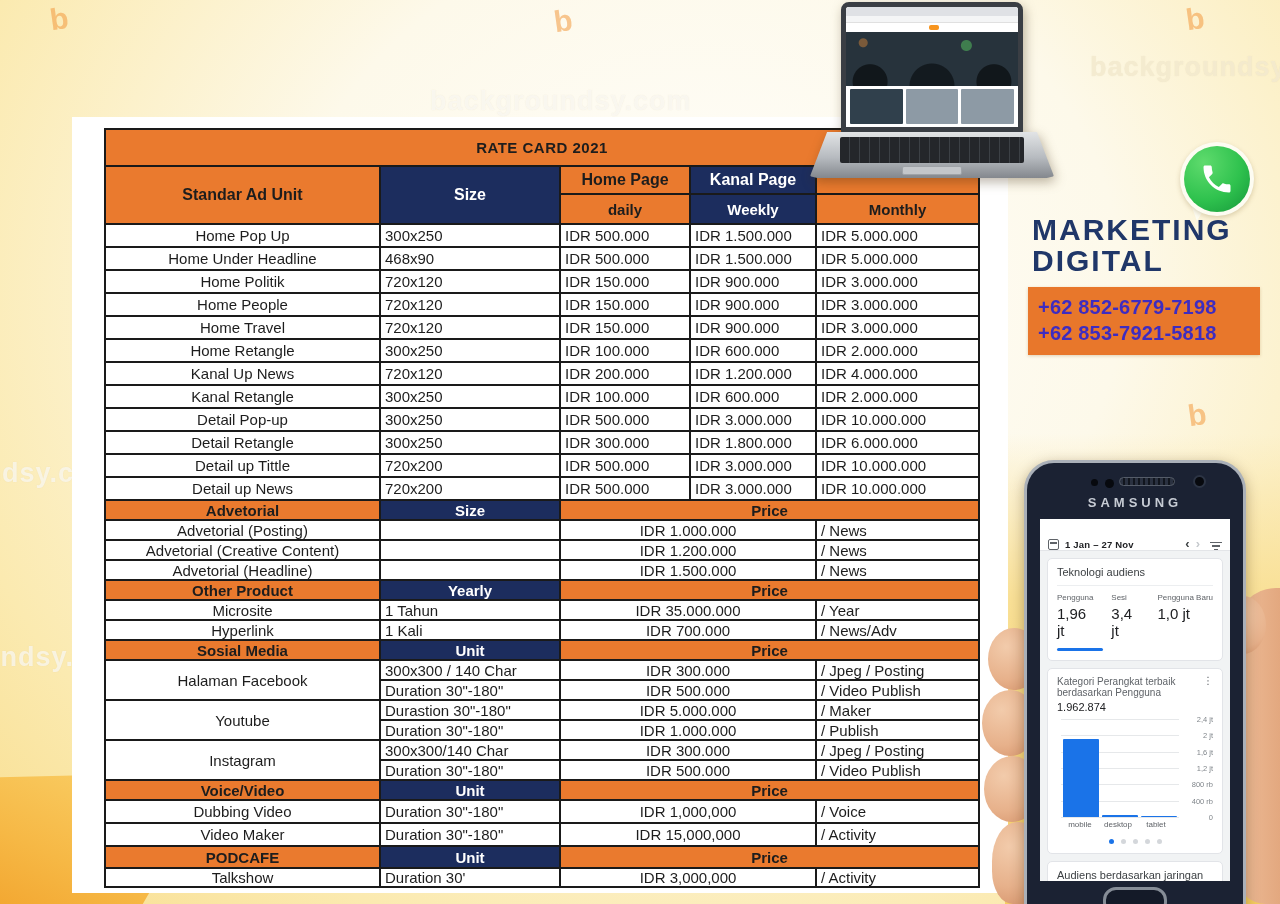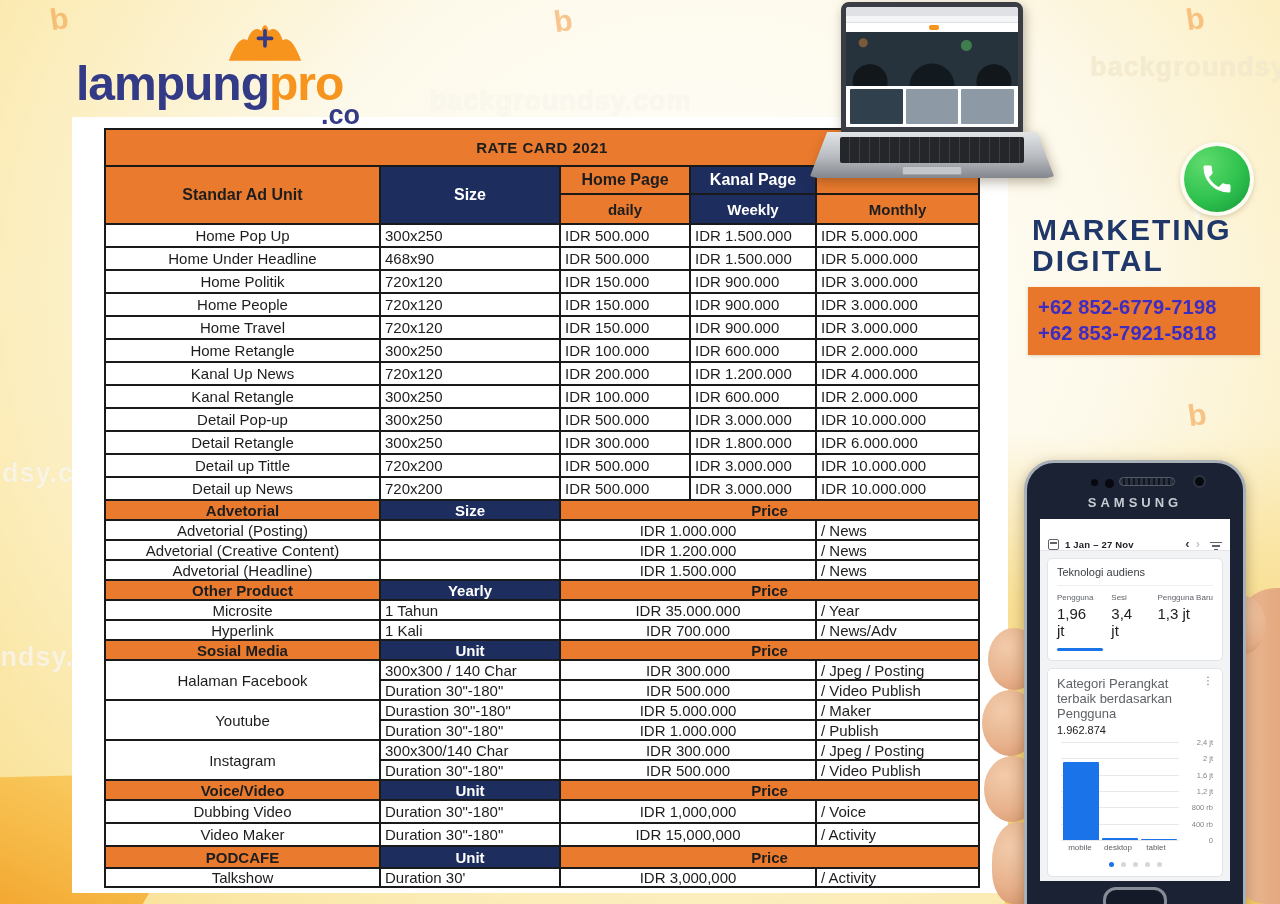--- a/index.html
+++ b/index.html
@@ -109,21 +109,21 @@
   .sc-filter{display:flex;flex-direction:column;gap:2px;margin-left:4px;}
   .sc-filter i{display:block;height:1.5px;background:#5f6368;}
   .sc-filter i:nth-child(1){width:12px;}.sc-filter i:nth-child(2){width:8px;margin-left:2px;}.sc-filter i:nth-child(3){width:4px;margin-left:4px;}
   .card{background:#fff;border:1px solid #e2e4e8;border-radius:5px;margin:7px 7px 0;padding:7px 9px 9px;}
   .card-title{font-size:11px;color:#3c4043;padding-bottom:7px;border-bottom:1px solid #eceef0;margin-bottom:7px;}
   .metrics{display:flex;gap:14px;}
   .metric .ml{font-size:8px;color:#5f6368;margin-bottom:3px;white-space:nowrap;}
   .metric .mv{font-size:15px;color:#202124;}
   .tab-ind{width:46px;height:3px;background:#1a73e8;border-radius:2px;margin-top:9px;}
   .dev-head{display:flex;align-items:flex-start;}
-  .dev-title{font-size:13px;color:#5f6368;flex:1;}
+  .dev-title{font-size:10px;color:#5f6368;flex:1;}
   .kebab{color:#5f6368;font-size:10px;line-height:1;letter-spacing:0;}
   .dev-count{font-size:11px;color:#202124;margin:3px 0 6px;}
   .chart-wrap{display:flex;}
   .plot{flex:1;position:relative;height:98px;margin-left:4px;}
   .grid{position:absolute;left:0;right:0;height:1px;background:#e6e8ea;}
   .bar{position:absolute;bottom:0;background:#1a73e8;border-radius:1px 1px 0 0;}
   .ylabs{width:34px;position:relative;height:98px;}
   .ylab{position:absolute;right:0;transform:translateY(-50%);font-size:7.5px;color:#80868b;white-space:nowrap;}
   .xlabs{display:flex;margin:3px 38px 0 4px;}
   .xlab{flex:1;text-align:center;font-size:8px;color:#5f6368;}
@@ -143,29 +143,20 @@
   <span class="wm dim" style="left:1090px;top:52px;">backgroundsy.com</span>
   <span class="wm" style="left:-62px;top:458px;">roundsy.com</span>
   <span class="wm" style="left:-46px;top:642px;">roundsy.com</span>
   <span class="wm" style="left:690px;top:392px;">groundsy.com</span>
   <span class="wmb" style="left:50px;top:2px;">b</span>
   <span class="wmb" style="left:554px;top:4px;">b</span>
   <span class="wmb" style="left:1186px;top:2px;">b</span>
   <span class="wmb" style="left:1188px;top:398px;">b</span>
   <span class="wmb" style="left:172px;top:782px;">b</span>
 
-  <div class="logo">
-    <svg class="crown" viewBox="0 0 84 42">
-      <path d="M3 40 C10 22 16 14 23 18 C26 8 32 3 38 8 C40 0 44 0 46 8 C52 3 58 8 61 18 C68 14 74 22 81 40 Z" fill="#f7941e"></path>
-      <rect x="40" y="6" width="4" height="20" rx="2" fill="#333a86"></rect>
-      <rect x="33" y="14" width="18" height="4" rx="2" fill="#333a86"></rect>
-    </svg>
-    <div class="row"><span class="l-main">lampung</span><span class="l-accent">pro</span></div>
-    <div class="l-tld">.co</div>
-  </div>
 
   <div class="panel"></div>
   <div class="rc-host">
       <table class="rc">
         <colgroup>
           <col style="width: 275px;">
           <col style="width: 180px;">
           <col style="width: 130px;">
           <col style="width: 126px;">
           <col style="width: 163px;">
@@ -456,21 +447,21 @@
             <div class="metric">
               <div class="ml">Pengguna</div>
               <div class="mv">1,96 jt</div>
             </div>
             <div class="metric">
               <div class="ml">Sesi</div>
               <div class="mv">3,4 jt</div>
             </div>
             <div class="metric">
               <div class="ml">Pengguna Baru</div>
-              <div class="mv">1,3 jt</div>
+              <div class="mv">1,0 jt</div>
             </div>
           </div>
           <div class="tab-ind"></div>
         </div>
 
         <div class="card">
           <div class="dev-head">
             <div class="dev-title">Kategori Perangkat terbaik berdasarkan Pengguna</div>
             <div class="kebab">⋮</div>
           </div>

